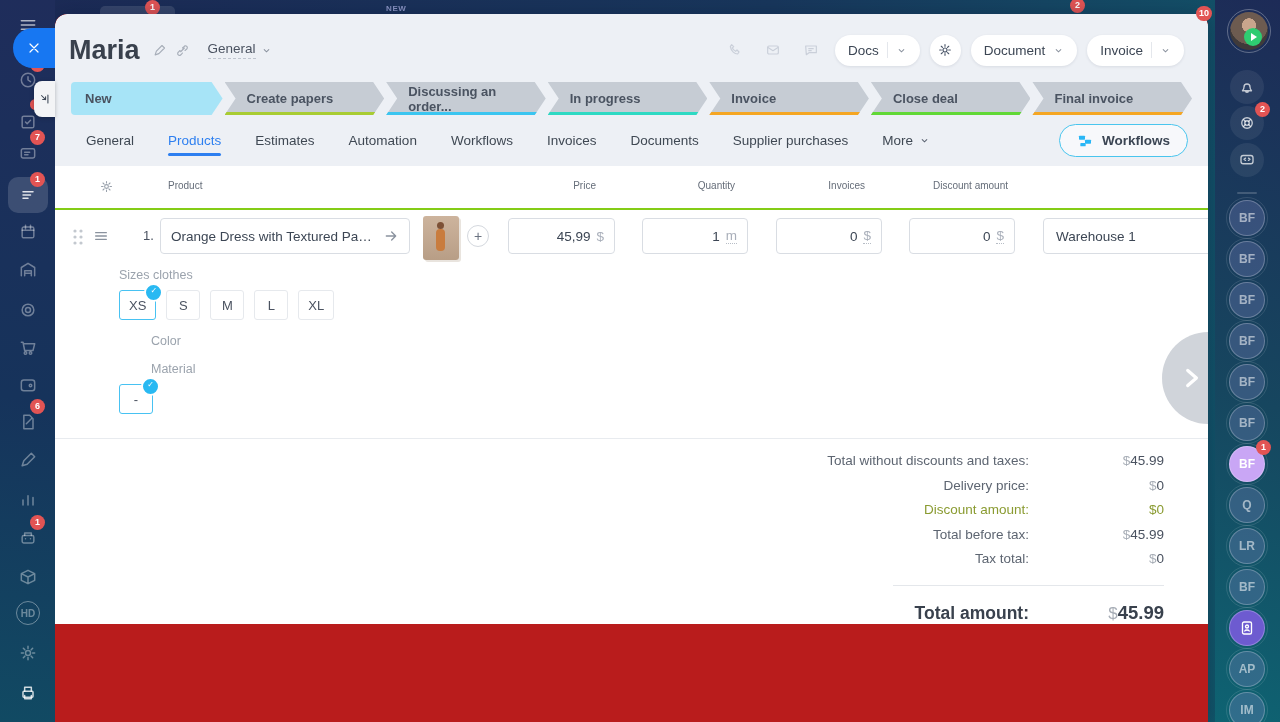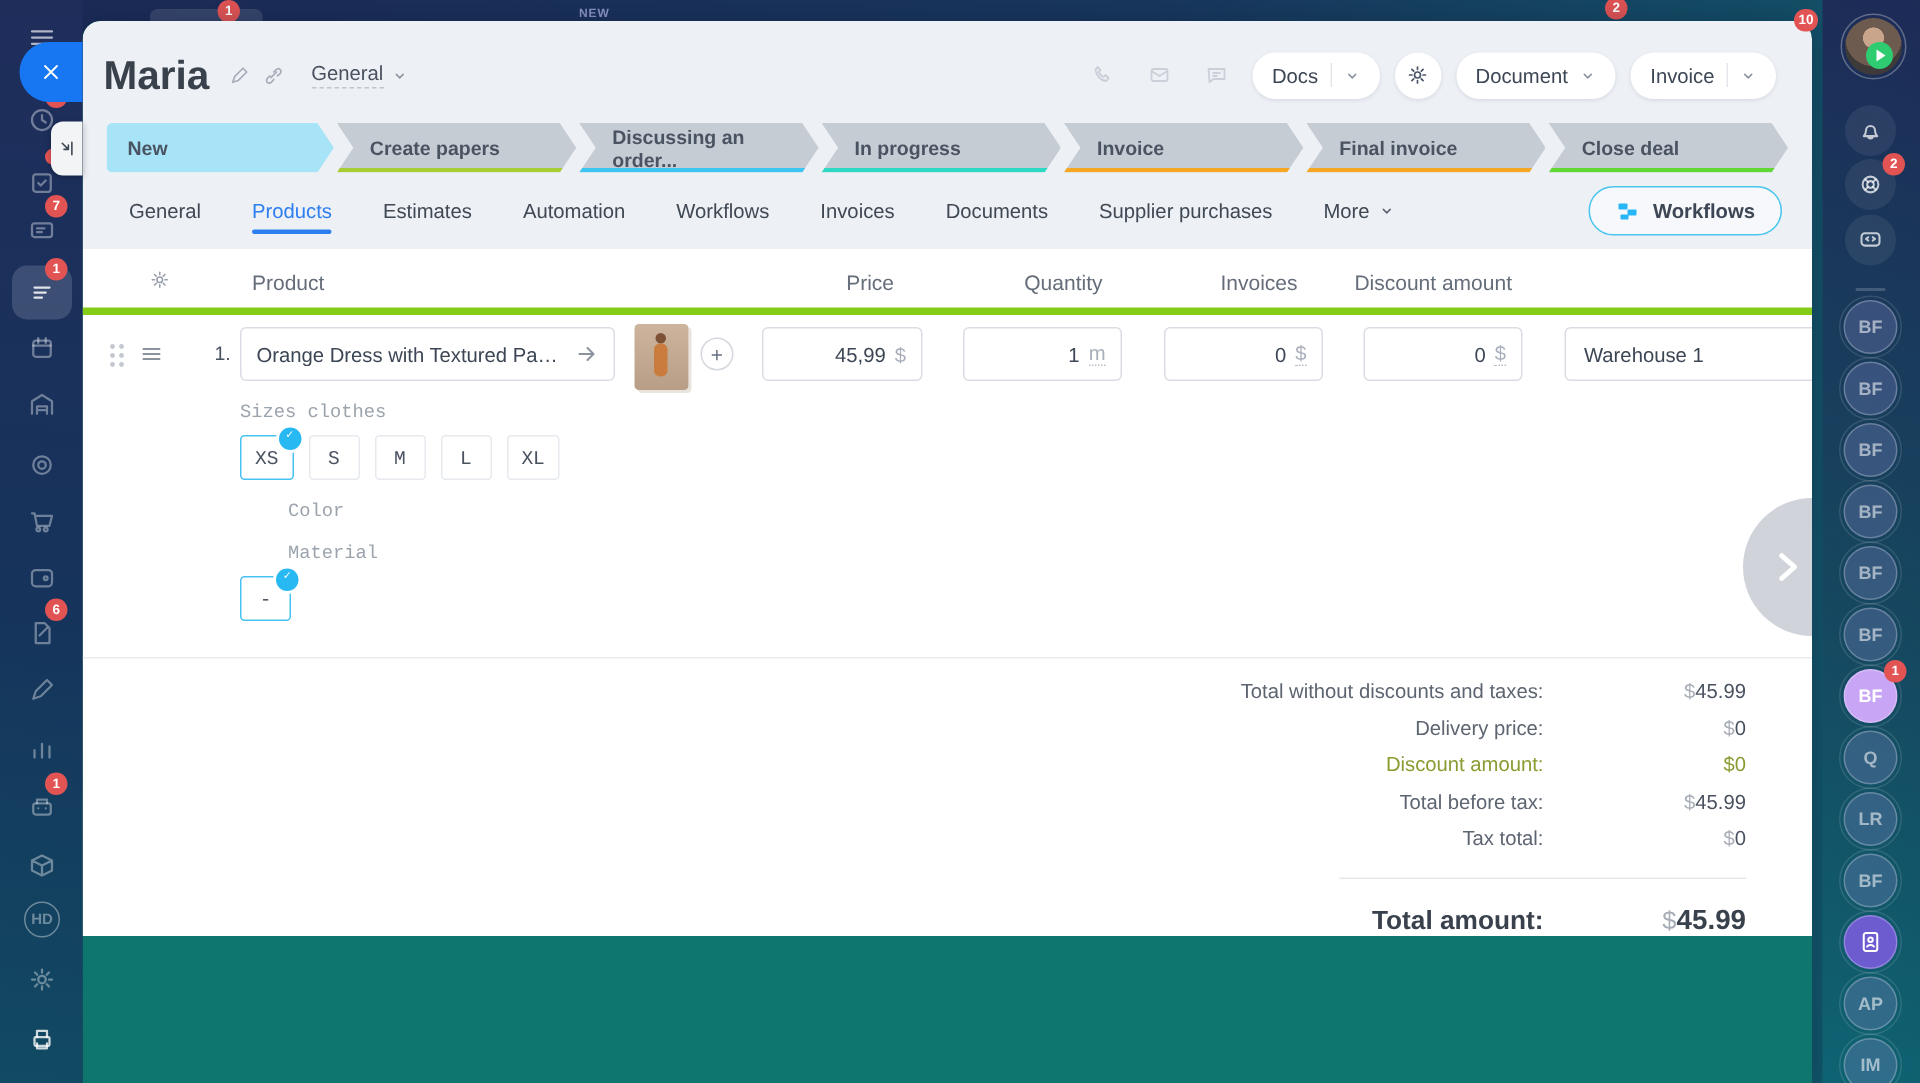--- a/index.html
+++ b/index.html
@@ -36,21 +36,21 @@
   .play-badge { position:absolute; left:29px; top:28px; width:18px; height:18px; background:#2ecc71; border-radius:50%; display:flex; align-items:center; justify-content:center; }
   .play-badge::after { content:""; border-left:6px solid #fff; border-top:4px solid transparent; border-bottom:4px solid transparent; margin-left:2px; }
   .rsb-ic { position:absolute; left:15px; width:34px; height:34px; border-radius:50%; background:rgba(255,255,255,.07); color:rgba(255,255,255,.72); display:flex; align-items:center; justify-content:center; }
   .rsb-ic .badge { position:absolute; top:-4px; right:-6px; }
   .rsb-div { position:absolute; left:22px; top:192px; width:20px; height:2px; background:rgba(255,255,255,.18); border-radius:1px; }
   .rsb-av { position:absolute; left:14px; width:36px; height:36px; border-radius:50%; border:1px solid rgba(255,255,255,.25); outline:1px solid rgba(255,255,255,.12); outline-offset:2px; background:rgba(128,136,198,.30); color:rgba(255,255,255,.55); font-size:12px; font-weight:700; display:flex; align-items:center; justify-content:center; }
   .rsb-av.active { background:#c9a6f5; color:#fff; }
   .rsb-av.purple { background:#6d5bd0; color:#fff; }
   .rsb-av .badge { position:absolute; top:-7px; right:-7px; }
   
-  .card { position:absolute; left:55px; top:14px; width:1153px; height:708px; background:#0f766e; border-radius:12px 12px 0 0; z-index:2; overflow:hidden; box-shadow:0 2px 20px rgba(10,20,50,.35); }
+  .card { position:absolute; left:55px; top:14px; width:1153px; height:708px; background:#b91c1c; border-radius:12px 12px 0 0; z-index:2; overflow:hidden; box-shadow:0 2px 20px rgba(10,20,50,.35); }
   .card-head { background:#edf0f5; padding-top:16px; border-radius:12px 12px 0 0; }
   .title-row { display:flex; align-items:center; height:40px; padding:0 24px 0 14px; }
   .title-row h1 { font-size:27px; font-weight:700; color:#39414d; margin-right:12px; }
   .t-ic { color:#a6adb8; margin-right:8px; display:flex; }
   .ctx { margin-left:10px; display:flex; align-items:center; gap:5px; font-size:13.5px; color:#4a5260; cursor:pointer; }
   .ctx .lbl { border-bottom:1px dashed #bfc5cf; padding-bottom:2px; }
   .ctx .caret, .pill-btn .caret { color:#8a929e; display:flex; }
   .head-actions { margin-left:auto; display:flex; align-items:center; gap:10px; }
   .muted-ic { width:28px; height:28px; border-radius:6px; display:flex; align-items:center; justify-content:center; color:#a8b0bf; opacity:.5; }
   .pill-btn { display:flex; align-items:center; gap:8px; background:#fff; height:31px; padding:0 13px; border-radius:16px; font-size:13.5px; color:#3c4654; box-shadow:0 1px 3px rgba(25,39,70,.10); cursor:pointer; }
@@ -72,41 +72,41 @@
   .tab.active::after { content:""; position:absolute; left:0; right:0; bottom:6px; height:3px; background:#2d7ff0; border-radius:2px; }
   .wf-btn { margin-left:auto; display:flex; align-items:center; gap:9px; height:33px; padding:0 17px; border:1px solid #49c5ee; border-radius:17px; background:rgba(255,255,255,.55); font-size:13.5px; font-weight:700; color:#3c4654; cursor:pointer; }
   .wf-btn .ic { color:#29b6f6; display:flex; }
   
   .content { background:#fff; position:relative; }
   .toolbar { position:relative; height:63px; padding:11px 0 0 25px; border-bottom:1px solid #eceff3; }
   .btn-add { background:#3ec0ee; color:#fff; border:none; border-radius:4px; height:38px; padding:0 21px; font-size:12px; font-weight:700; letter-spacing:.6px; font-family:inherit; cursor:pointer; }
   .btn-select { background:#fff; color:#3c4654; border:1px solid #d6dae0; border-radius:4px; height:38px; padding:0 19px; font-size:12px; font-weight:700; letter-spacing:.6px; font-family:inherit; margin-left:13px; cursor:pointer; }
   .red-outline { position:absolute; left:15px; top:5px; width:283px; height:50px; border:3px solid #f4564b; border-radius:9px; pointer-events:none; }
   .gear-sq { position:absolute; right:30px; top:10px; width:36px; height:36px; border:1px solid #dfe3e8; border-radius:4px; background:#fff; color:#4a5568; display:flex; align-items:center; justify-content:center; cursor:pointer; }
-  .thead { position:relative; height:44px; border-bottom:5px solid #84cc16; font-size:14px; color:#656d79;padding-left:33px; }
+  .thead { position:relative; height:44px; border-bottom:2px solid #84cc16; font-size:10px; color:#656d79;padding-left:33px; }
   .th { position:absolute; top:14px; }
   .th.r { text-align:right; }
   .th-gear { position:absolute; left:44px; top:13px; color:#98a0ab; cursor:pointer; }
   .prow { position:relative; height:54px; }
   .fld { position:absolute; top:8px; height:36px; border:1px solid #d9dde3; border-radius:4px; background:#fff; display:flex; align-items:center; font-size:13.5px; color:#3c4654; }
   .fld .unit { color:#a9afba; margin-left:6px; }
   .fld .unit.dotted { border-bottom:1px dotted #b7bdc6; }
   .fld.num { justify-content:flex-end; padding-right:10px; }
   .drag-h { position:absolute; left:16px; top:18px; color:#c3c8cf; cursor:grab; }
   .burger { position:absolute; left:38px; top:18px; color:#8a929e; cursor:pointer; }
   .idx { position:absolute; left:88px; top:18px; font-size:13px; color:#4a5260; }
   .name-f { left:105px; width:250px; padding:0 10px; justify-content:space-between; gap:8px; }
   .name-f .nm { white-space:nowrap; overflow:hidden; text-overflow:ellipsis; }
   .name-f .arr { color:#8a929e; display:flex; flex:none; cursor:pointer; }
   .thumb { position:absolute; left:368px; top:6px; width:36px; height:44px; border-radius:3px; background:linear-gradient(180deg,#cdb49d,#b89e86); box-shadow:2px 2px 0 #e9e4de; cursor:pointer; }
   .thumb::before { content:""; position:absolute; left:14px; top:6px; width:7px; height:7px; border-radius:50%; background:#7d5136; }
   .thumb::after { content:""; position:absolute; left:13px; top:13px; width:9px; height:22px; border-radius:4px; background:#c97c3e; }
   .plus-btn { position:absolute; left:412px; top:15px; width:22px; height:22px; border-radius:50%; border:1px solid #d4d8de; background:#fff; color:#6a7280; display:flex; align-items:center; justify-content:center; font-size:14px; cursor:pointer; }
   .wh-f { left:988px; width:200px; padding:0 12px; font-size:13.5px; cursor:pointer; }
-  .opts { padding-left:105px;font-family:Liberation Mono, monospace; }
+  .opts { padding-left:64px; }
   .opt-label { font-size:12.5px; color:#9ba3ad; margin:4px 0 8px; }
   .chips { display:flex; gap:10px; }
   .chip { position:relative; min-width:34px; height:30px; border:1px solid #e6e9ed; border-radius:3px; background:#fff; display:flex; align-items:center; justify-content:center; font-size:13px; color:#4a5260; padding:0 9px; cursor:pointer; }
   .chip.sel { border-color:#47c2f2; }
   .chip.sel::after { content:"\2713"; position:absolute; top:-8px; right:-8px; width:15px; height:15px; background:#29b9f2; color:#fff; border:2px solid #fff; border-radius:50%; font-size:8px; line-height:11px; text-align:center; }
   .chip.color { padding:0 12px 0 5px; justify-content:flex-start; }
   .chip .sw { width:20px; height:20px; border-radius:2px; margin-right:8px; flex:none; }
   .cgap { margin-top:14px;margin-left:32px; }
   .big-div { border-top:1px solid #e8ebef; margin-top:24px; }
   .totals { padding:14px 44px 0 0; }
@@ -339,26 +339,26 @@
         </div>
         <div class="stage">
           <span>In progress</span>
           <div class="ul" style="background: rgb(46, 217, 195);"></div>
         </div>
         <div class="stage">
           <span>Invoice</span>
           <div class="ul" style="background: rgb(245, 166, 35);"></div>
         </div>
         <div class="stage">
+          <span>Close deal</span>
+          <div class="ul" style="background: rgb(97, 216, 54);"></div>
+        </div>
+        <div class="stage">
           <span>Final invoice</span>
           <div class="ul" style="background: rgb(245, 166, 35);"></div>
-        </div>
-        <div class="stage">
-          <span>Close deal</span>
-          <div class="ul" style="background: rgb(97, 216, 54);"></div>
         </div>
       </div>
     <div class="tabs-row">
       <nav class="tabs" id="tabs">
           <div class="tab">
             <span>General</span>
           </div>
           <div class="tab active">
             <span>Products</span>
           </div>

